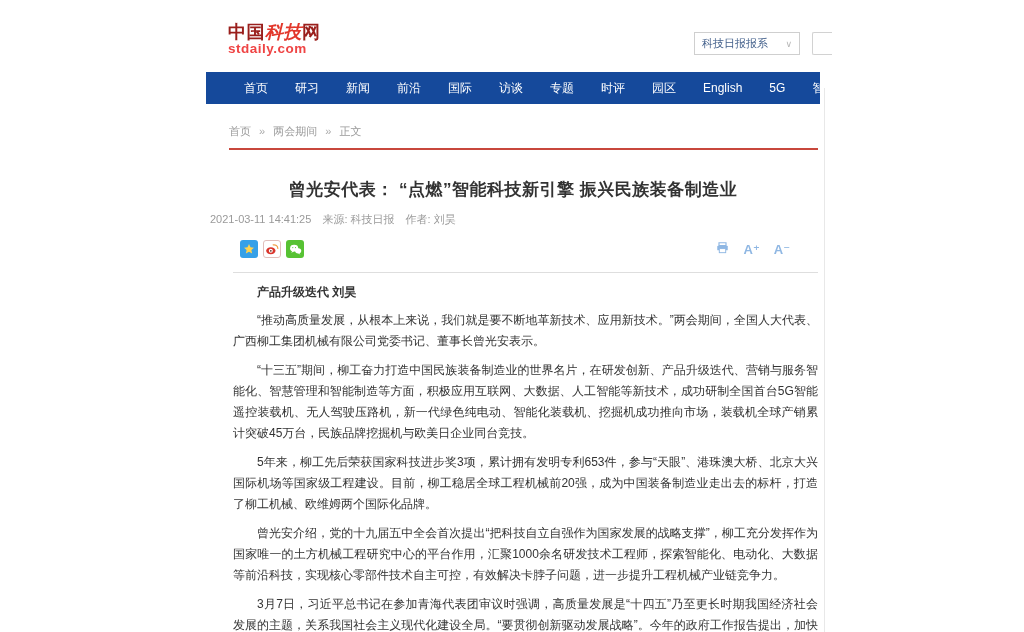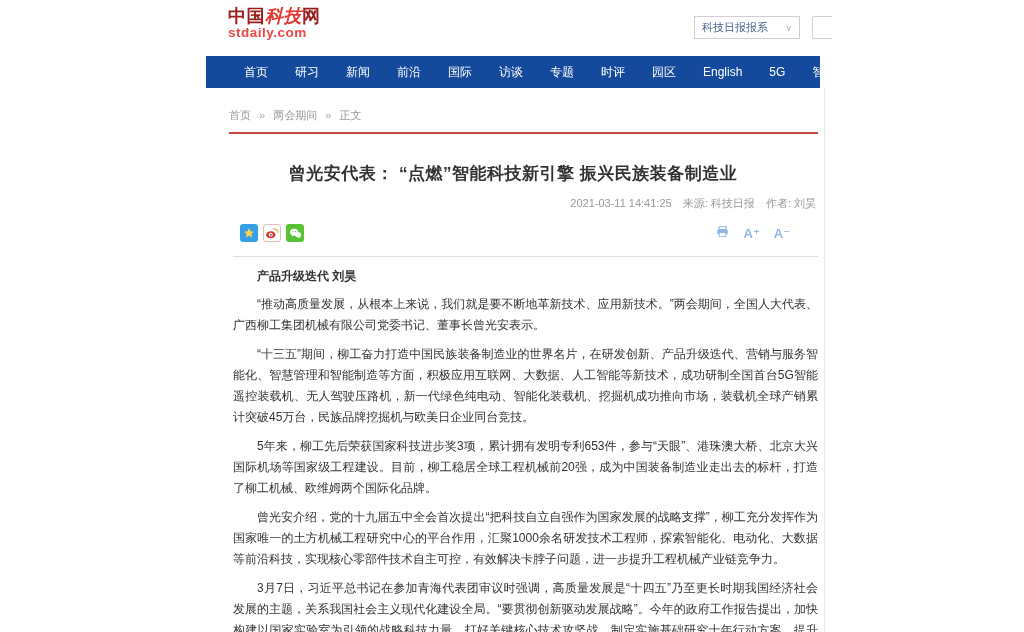--- a/index.html
+++ b/index.html
@@ -2,21 +2,21 @@
 <html><head>
 <meta charset="utf-8">
 <style>
   * { margin:0; padding:0; box-sizing:border-box; }
   html,body { width:1024px; height:632px; background:#ffffff; overflow:hidden;
     font-family:"Liberation Sans","DejaVu Sans",sans-serif; }
   #canvas { position:relative; width:1024px; height:632px; background:#fff; }
   #page { position:absolute; left:206px; top:0; width:614px; }
 
   
-  .site-header { position:relative; height:56px; }
+  .site-header { position:relative; height:56px;margin-top:16px; }
   .logo { position:absolute; left:22px; top:7px; line-height:1; cursor:pointer; }
   .logo-line1 { font-size:18px; font-weight:bold; letter-spacing:0.5px; }
   .logo-cn { color:#9a1f1c; font-family:"Liberation Serif","DejaVu Serif",serif; }
   .logo-kj { color:#e2372b; font-style:italic; font-family:"DejaVu Serif",serif; }
   .logo-domain { font-size:13.5px; font-weight:bold; color:#ef4444; letter-spacing:0.5px; margin-top:1px; }
   .channel-select { position:absolute; right:20px; top:16px; width:106px; height:23px;
     border:1px solid #cfcfcf; border-radius:0; background:#fff; display:flex;
     align-items:center; justify-content:space-between; padding:0 7px; cursor:pointer; }
   .channel-select .val { font-size:11px; color:#44618c; }
   .channel-select .chev { font-size:9px; color:#b5b5b5; }
@@ -30,21 +30,21 @@
 
   
   .crumb-row { padding:20px 0 0 23px; font-size:11px; color:#999; }
   .crumb-row a { color:#999; text-decoration:none; cursor:pointer; }
   .crumb-sep { margin:0 5px; color:#aaa; }
   .red-rule { margin:9px 0 0 23px; width:589px; height:2px; background:#c8473c; }
 
   
   .art-title { margin-top:28px; text-align:center; font-size:17px; font-weight:bold;
     color:#333; letter-spacing:0.5px; }
-  .art-meta { margin-top:11px; text-align:right; font-size:11px; color:#9a9a9a; }
+  .art-meta { margin-top:11px; text-align:left; font-size:11px; color:#9a9a9a; }
   .art-meta span { margin:0 4px; }
 
   
   .tool-row { margin-top:12px; padding:0 30px 0 34px; display:flex;
     justify-content:space-between; align-items:center; height:20px; }
   .share-group { display:flex; gap:5px; }
   .share-ic { width:18px; height:18px; border-radius:3px; display:inline-flex;
     align-items:center; justify-content:center; cursor:pointer; }
   .tools-group { display:flex; gap:14px; align-items:center; }
   .tool-btn { color:#8fb7e3; font-size:13px; font-weight:bold; cursor:pointer;

